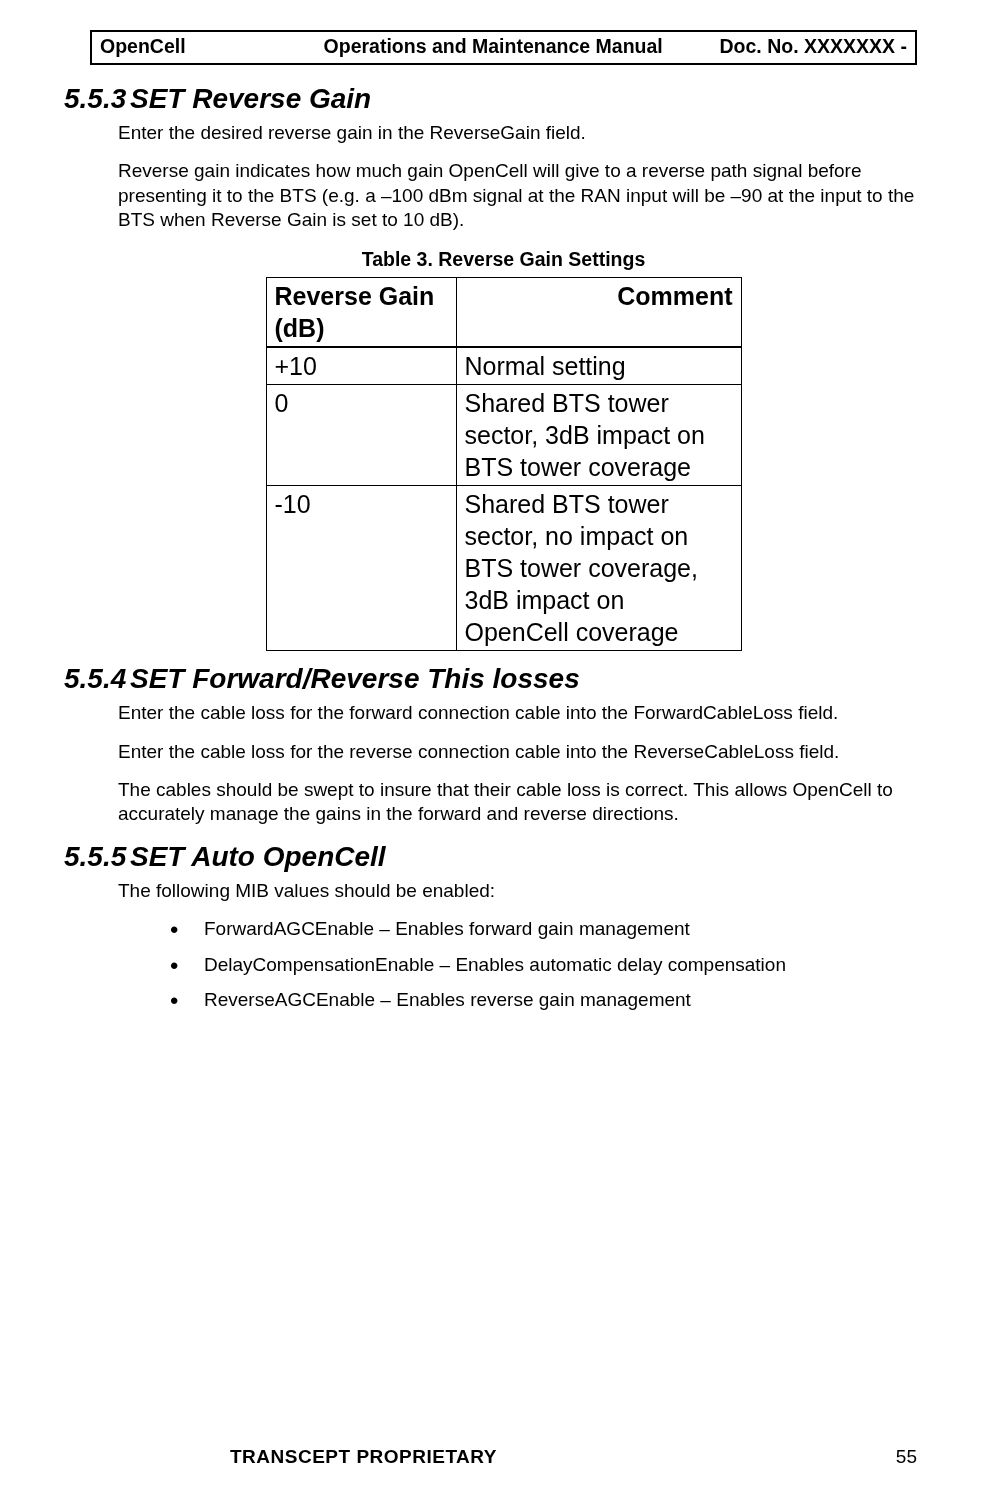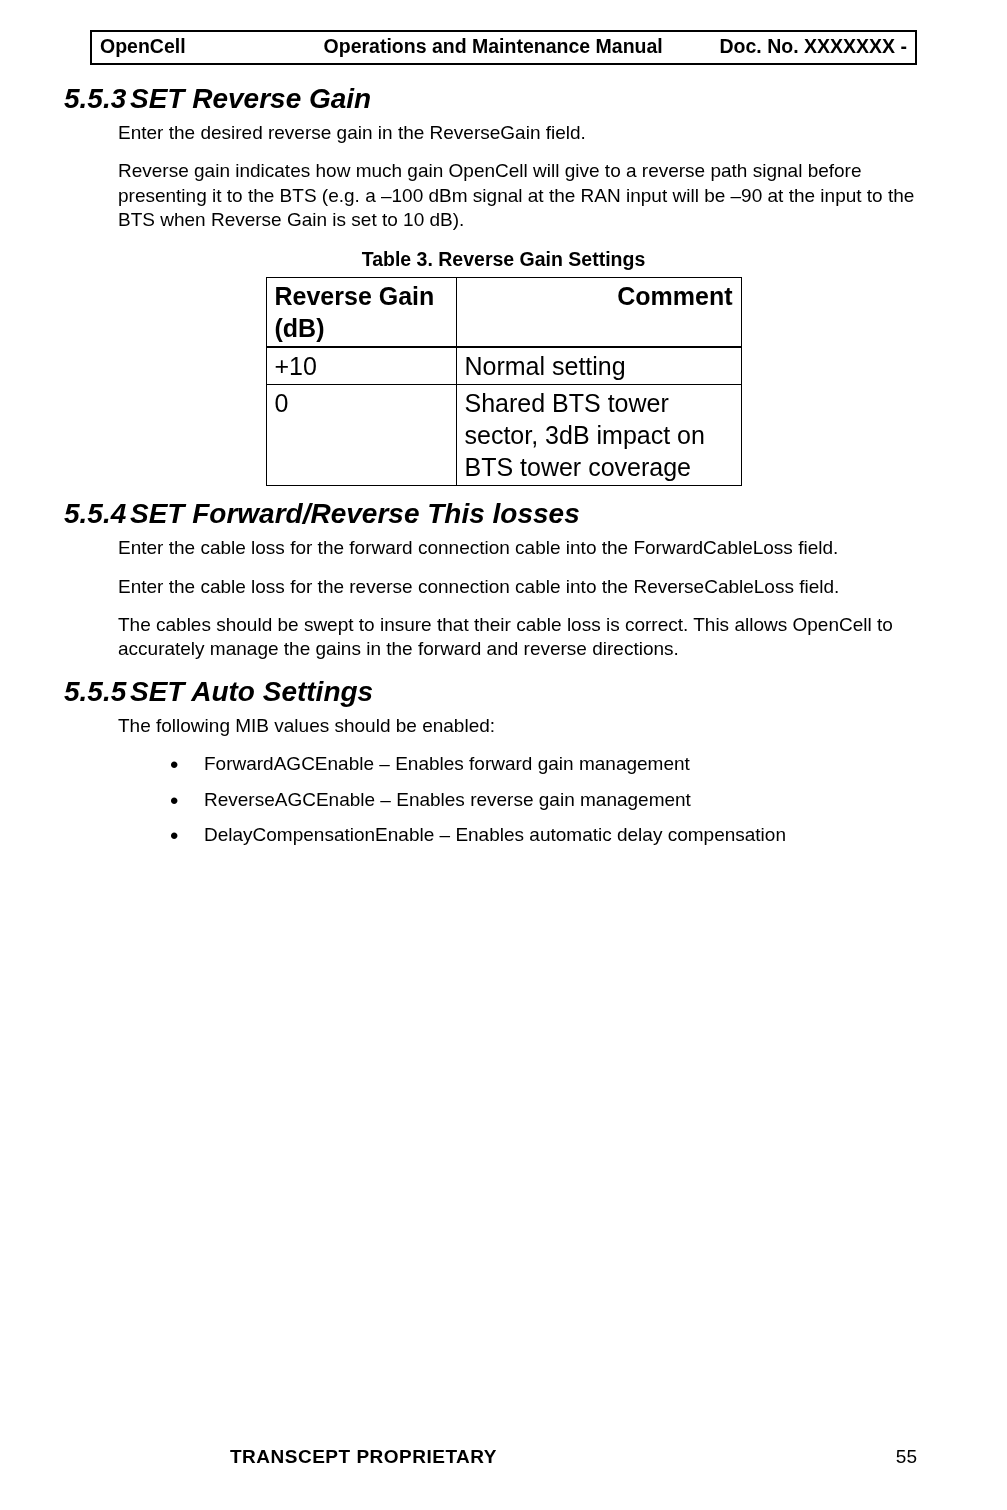--- a/index.html
+++ b/index.html
@@ -128,36 +128,40 @@
   </thead>
   <tbody>
     <tr>
       <td>+10</td>
       <td>Normal setting</td>
     </tr>
     <tr>
       <td>0</td>
       <td>Shared BTS tower sector, 3dB impact on BTS tower coverage</td>
     </tr>
+    <tr>
+      <td>-10</td>
+      <td>Shared BTS tower sector, no impact on BTS tower coverage, 3dB impact on OpenCell coverage</td>
+    </tr>
   </tbody>
 </table>
 
 <div class="sec-heading">
   <span class="sec-num">5.5.4</span><span>SET Forward/Reverse This losses</span>
 </div>
 <p class="para">Enter the cable loss for the forward connection cable into the ForwardCableLoss field.</p>
 <p class="para">Enter the cable loss for the reverse connection cable into the ReverseCableLoss field.</p>
 <p class="para">The cables should be swept to insure that their cable loss is correct.  This allows OpenCell to accurately manage the gains in the forward and reverse directions.</p>
 
 <div class="sec-heading">
-  <span class="sec-num">5.5.5</span><span>SET Auto Settings</span>
+  <span class="sec-num">5.5.5</span><span>SET Auto OpenCell</span>
 </div>
 <p class="para">The following MIB values should be enabled:</p>
 <ul class="bullet-list">
   <li>ForwardAGCEnable – Enables forward gain management</li>
+  <li>DelayCompensationEnable – Enables automatic delay compensation</li>
   <li>ReverseAGCEnable – Enables reverse gain management</li>
-  <li>DelayCompensationEnable – Enables automatic delay compensation</li>
 </ul>
 
 <div class="footer">
   <div class="footer-center">TRANSCEPT PROPRIETARY</div>
   <div class="footer-right">55</div>
 </div>
 
 </body></html>

